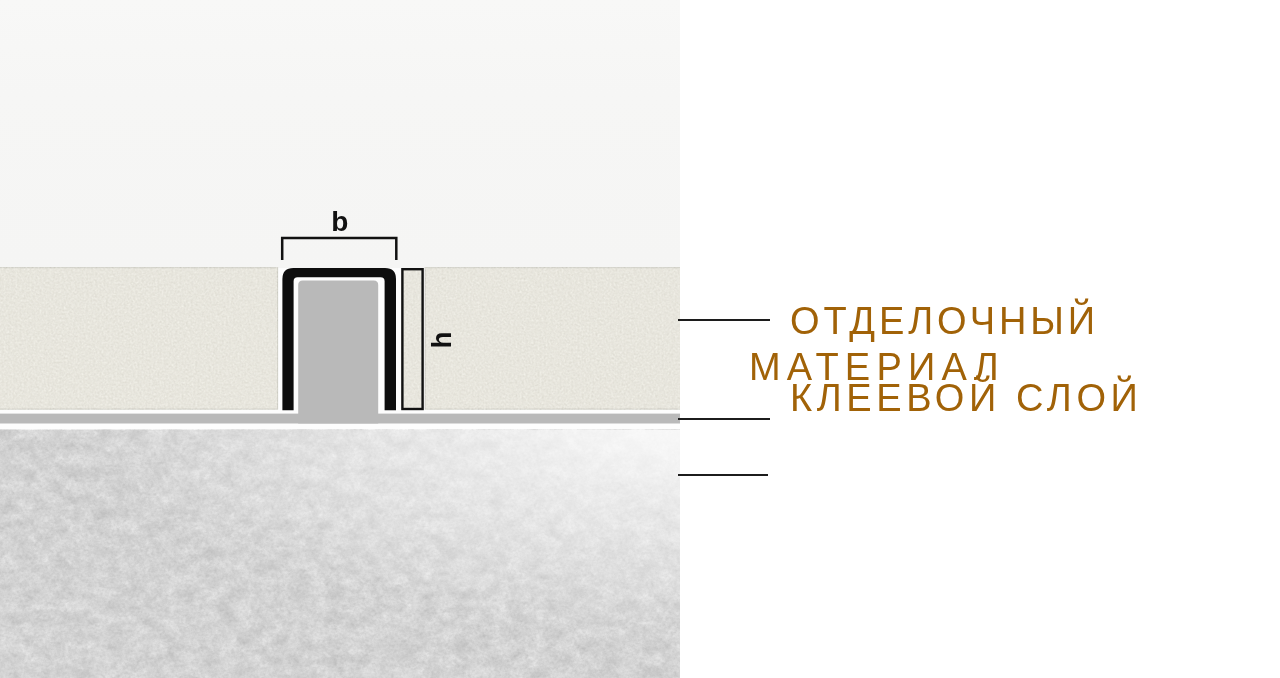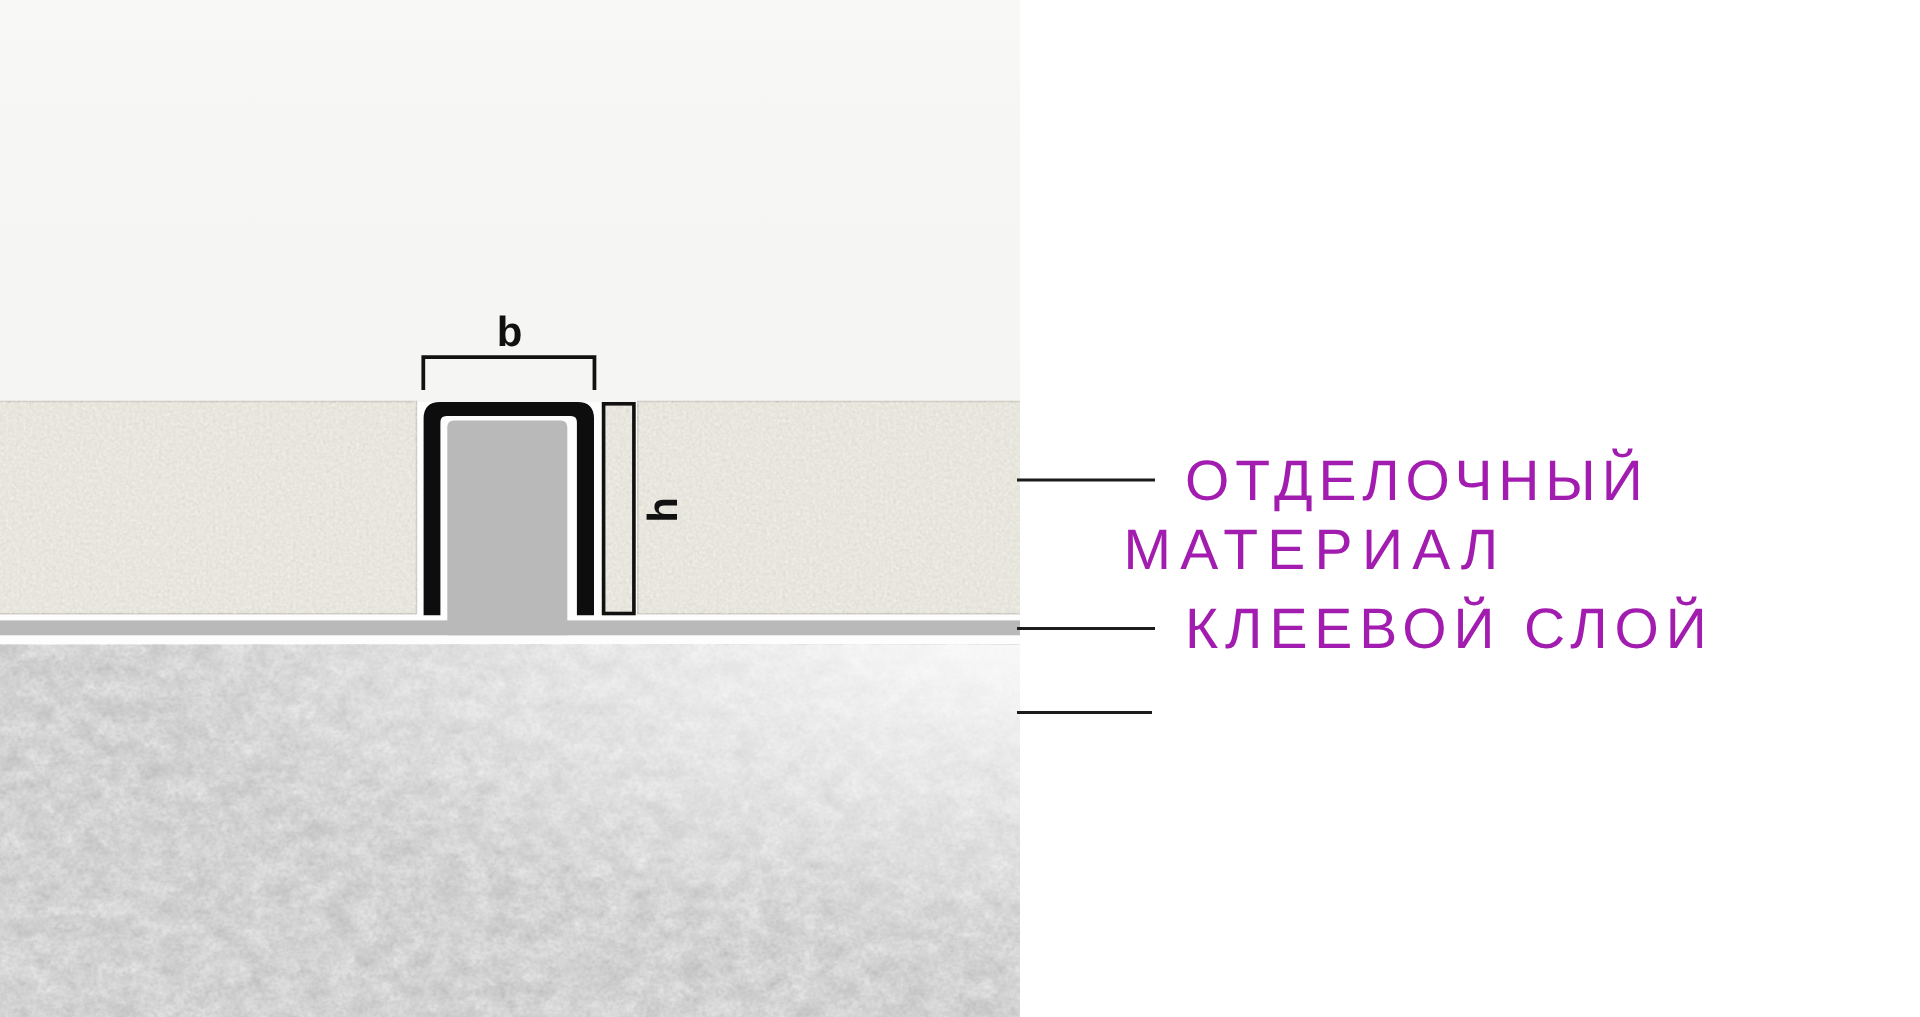--- a/index.html
+++ b/index.html
@@ -1,18 +1,18 @@
 <!DOCTYPE html>
 <html><head>
 <meta charset="utf-8">
 <style>
   html,body{margin:0;padding:0;background:#ffffff;}
   #stage{position:relative;width:1280px;height:678px;overflow:hidden;background:#ffffff;
          font-family:"Liberation Sans", sans-serif;}
-  .lbl{position:absolute;font-size:38px;line-height:46px;color:#a21caf;white-space:pre;}
+  .lbl{position:absolute;font-size:38px;line-height:46px;color:#a16207;white-space:pre;}
   .leader{position:absolute;height:2.3px;background:#1c1c1c;}
 </style>
 </head>
 <body>
 <div id="stage">
   <svg width="680" height="678" viewBox="0 0 680 678" style="position:absolute;left:0;top:0" xmlns="http://www.w3.org/2000/svg">
     <defs>
       <filter id="beigeN" x="0%" y="0%" width="100%" height="100%" color-interpolation-filters="sRGB">
         <feTurbulence type="fractalNoise" baseFrequency="0.5" numOctaves="3" seed="11" result="n"></feTurbulence>
         <feColorMatrix in="n" type="matrix" values="0 0 0 0 1  0 0 0 0 1  0 0 0 0 0.97  0.8 0.8 0.8 0 -0.75"></feColorMatrix>
@@ -83,14 +83,14 @@
 
     <text x="0" y="0" font-family="Liberation Sans, sans-serif" font-size="28" font-weight="bold" fill="#111111" text-anchor="middle" transform="translate(451,340) rotate(-90)">h</text>
   </svg>
 
   <div class="leader" style="left:678px;top:318.5px;width:91.5px"></div>
   <div class="leader" style="left:678px;top:418px;width:91.5px"></div>
   <div class="leader" style="left:678px;top:474px;width:90px"></div>
 
   <div class="lbl" style="left:790px;top:297.5px;letter-spacing:3.9px">ОТДЕЛОЧНЫЙ</div>
   <div class="lbl" style="left:749px;top:343.5px;letter-spacing:6.2px">МАТЕРИАЛ</div>
-  <div class="lbl" style="left:790px;top:397px;letter-spacing:4.6px">КЛЕЕВОЙ СЛОЙ</div>
+  <div class="lbl" style="left:790px;top:375px;letter-spacing:4.6px">КЛЕЕВОЙ СЛОЙ</div>
 </div>
 
 </body></html>

